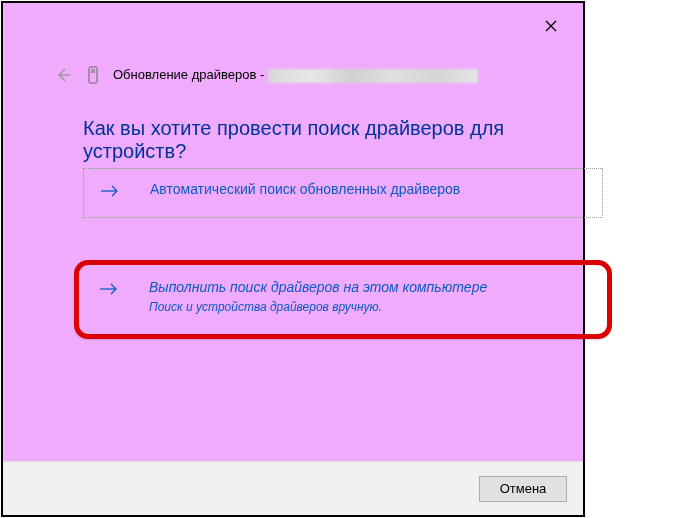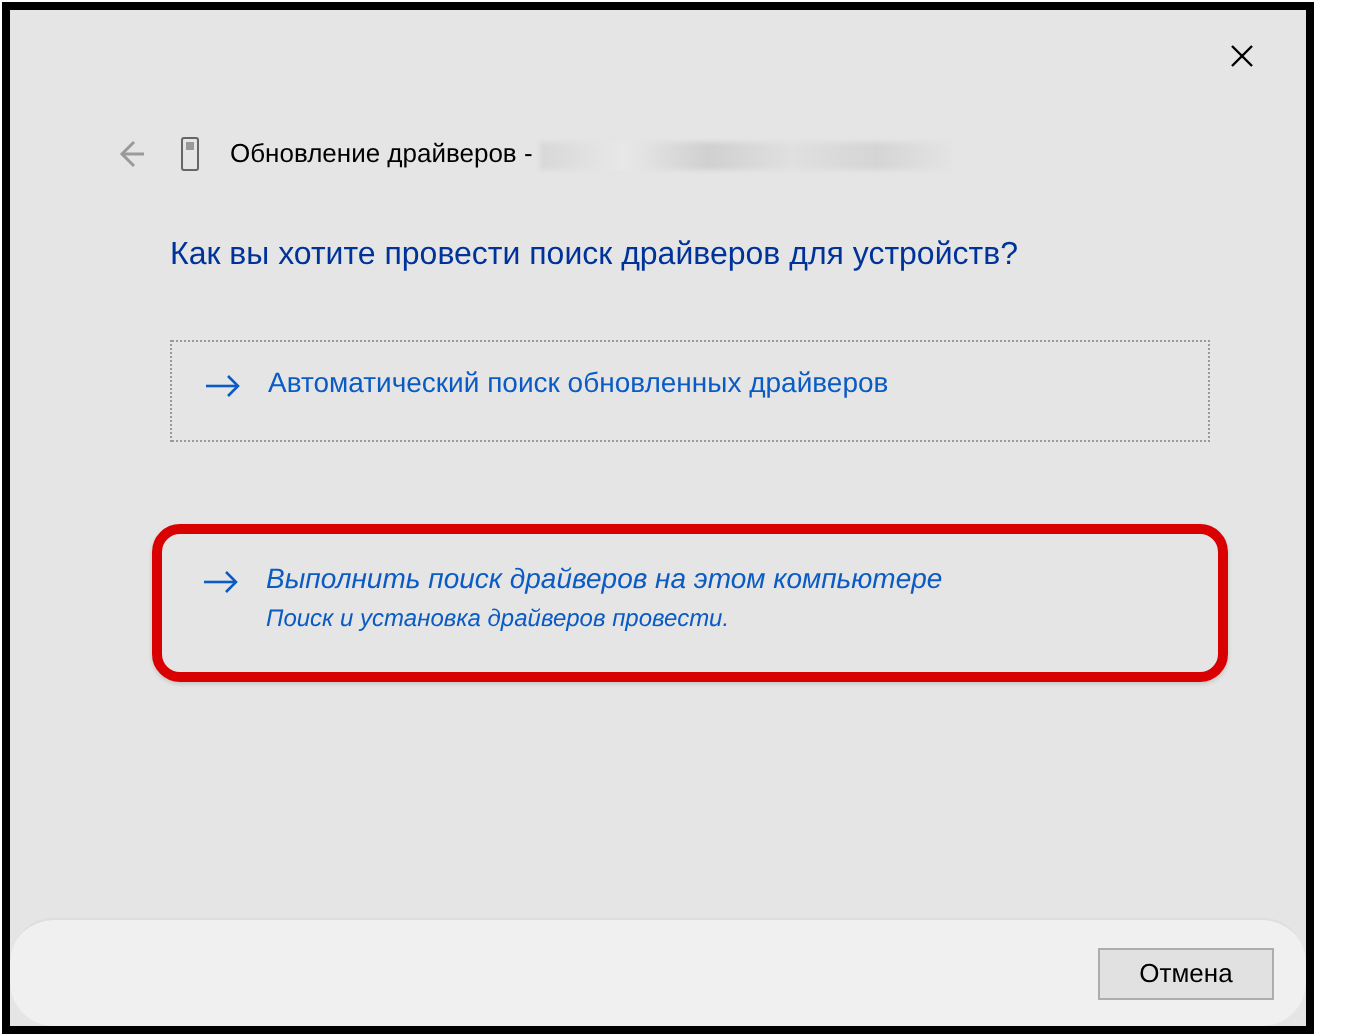--- a/index.html
+++ b/index.html
@@ -8,26 +8,26 @@
       box-sizing: border-box;
       font-family: 'Segoe UI', Tahoma, sans-serif;
     }
     body {
       background: #fff;
       width: 682px;
       height: 518px;
       position: relative;
     }
     .outer-frame {
-      border: 4px solid #000000;
-      width: 656px;
+      border: 2px solid #000000;
+      width: 584px;
       height: 516px;
       margin: 1px;
       position: relative;
-      background: #e5e5e5;
+      background: #f0abfc;
     }
     .close-btn {
       position: absolute;
       top: 8px;
       right: 12px;
       width: 40px;
       height: 30px;
       display: flex;
       align-items: center;
       justify-content: center;
@@ -71,21 +71,21 @@
       height: 14px;
       background: linear-gradient(90deg, #d8d8d8 0%, #e8e8e8 20%, #d0d0d0 40%, #e0e0e0 60%, #d5d5d5 80%, #e5e5e5 100%);
       vertical-align: middle;
       filter: blur(1px);
       margin-left: 4px;
     }
     .main-heading {
       position: absolute;
       top: 114px;
       left: 80px;
-      font-size: 16px;
+      font-size: 20px;
       font-weight: 400;
       color: #003399;
     }
     .option-box {
       position: absolute;
       left: 80px;
       width: 520px;
       padding: 12px 16px 14px 16px;
       cursor: pointer;
     }
@@ -113,20 +113,21 @@
       align-items: flex-start;
       gap: 12px;
     }
     .arrow-icon {
       flex-shrink: 0;
       margin-top: 2px;
       color: #0a5bc4;
     }
     .option-text-block {
       flex: 1;
+      margin-left: 18px;
     }
     .option-title {
       font-size: 14px;
       color: #0a5bc4;
       margin-bottom: 4px;
     }
     .option-desc {
       font-size: 12px;
       color: #0a5bc4;
       line-height: 1.45;
@@ -136,21 +137,20 @@
       bottom: 0;
       left: 0;
       right: 0;
       height: 54px;
       background: #f0f0f0;
       border-top: 1px solid #ddd;
       display: flex;
       align-items: center;
       justify-content: flex-end;
       padding-right: 16px;
-      border-radius: 22px;
     }
     .cancel-btn {
       min-width: 88px;
       height: 26px;
       background: #e1e1e1;
       border: 1px solid #adadad;
       font-size: 13px;
       cursor: pointer;
       padding: 0 16px;
     }
@@ -205,21 +205,21 @@
     <div class="option-2">
       <div class="option-content">
         <div class="arrow-icon">
           <svg width="20" height="16" viewBox="0 0 20 16">
             <line x1="1" y1="8" x2="17" y2="8" stroke="#0a5bc4" stroke-width="1.3"></line>
             <path d="M12 3 L17 8 L12 13" fill="none" stroke="#0a5bc4" stroke-width="1.3"></path>
           </svg>
         </div>
         <div class="option-text-block">
           <div class="option-title">Выполнить поиск драйверов на этом компьютере</div>
-          <div class="option-desc">Поиск и установка драйверов провести.</div>
+          <div class="option-desc">Поиск и устройства драйверов вручную.</div>
         </div>
       </div>
     </div>
   </div>
 
   <div class="footer">
     <button class="cancel-btn">Отмена</button>
   </div>
 
 </div>

